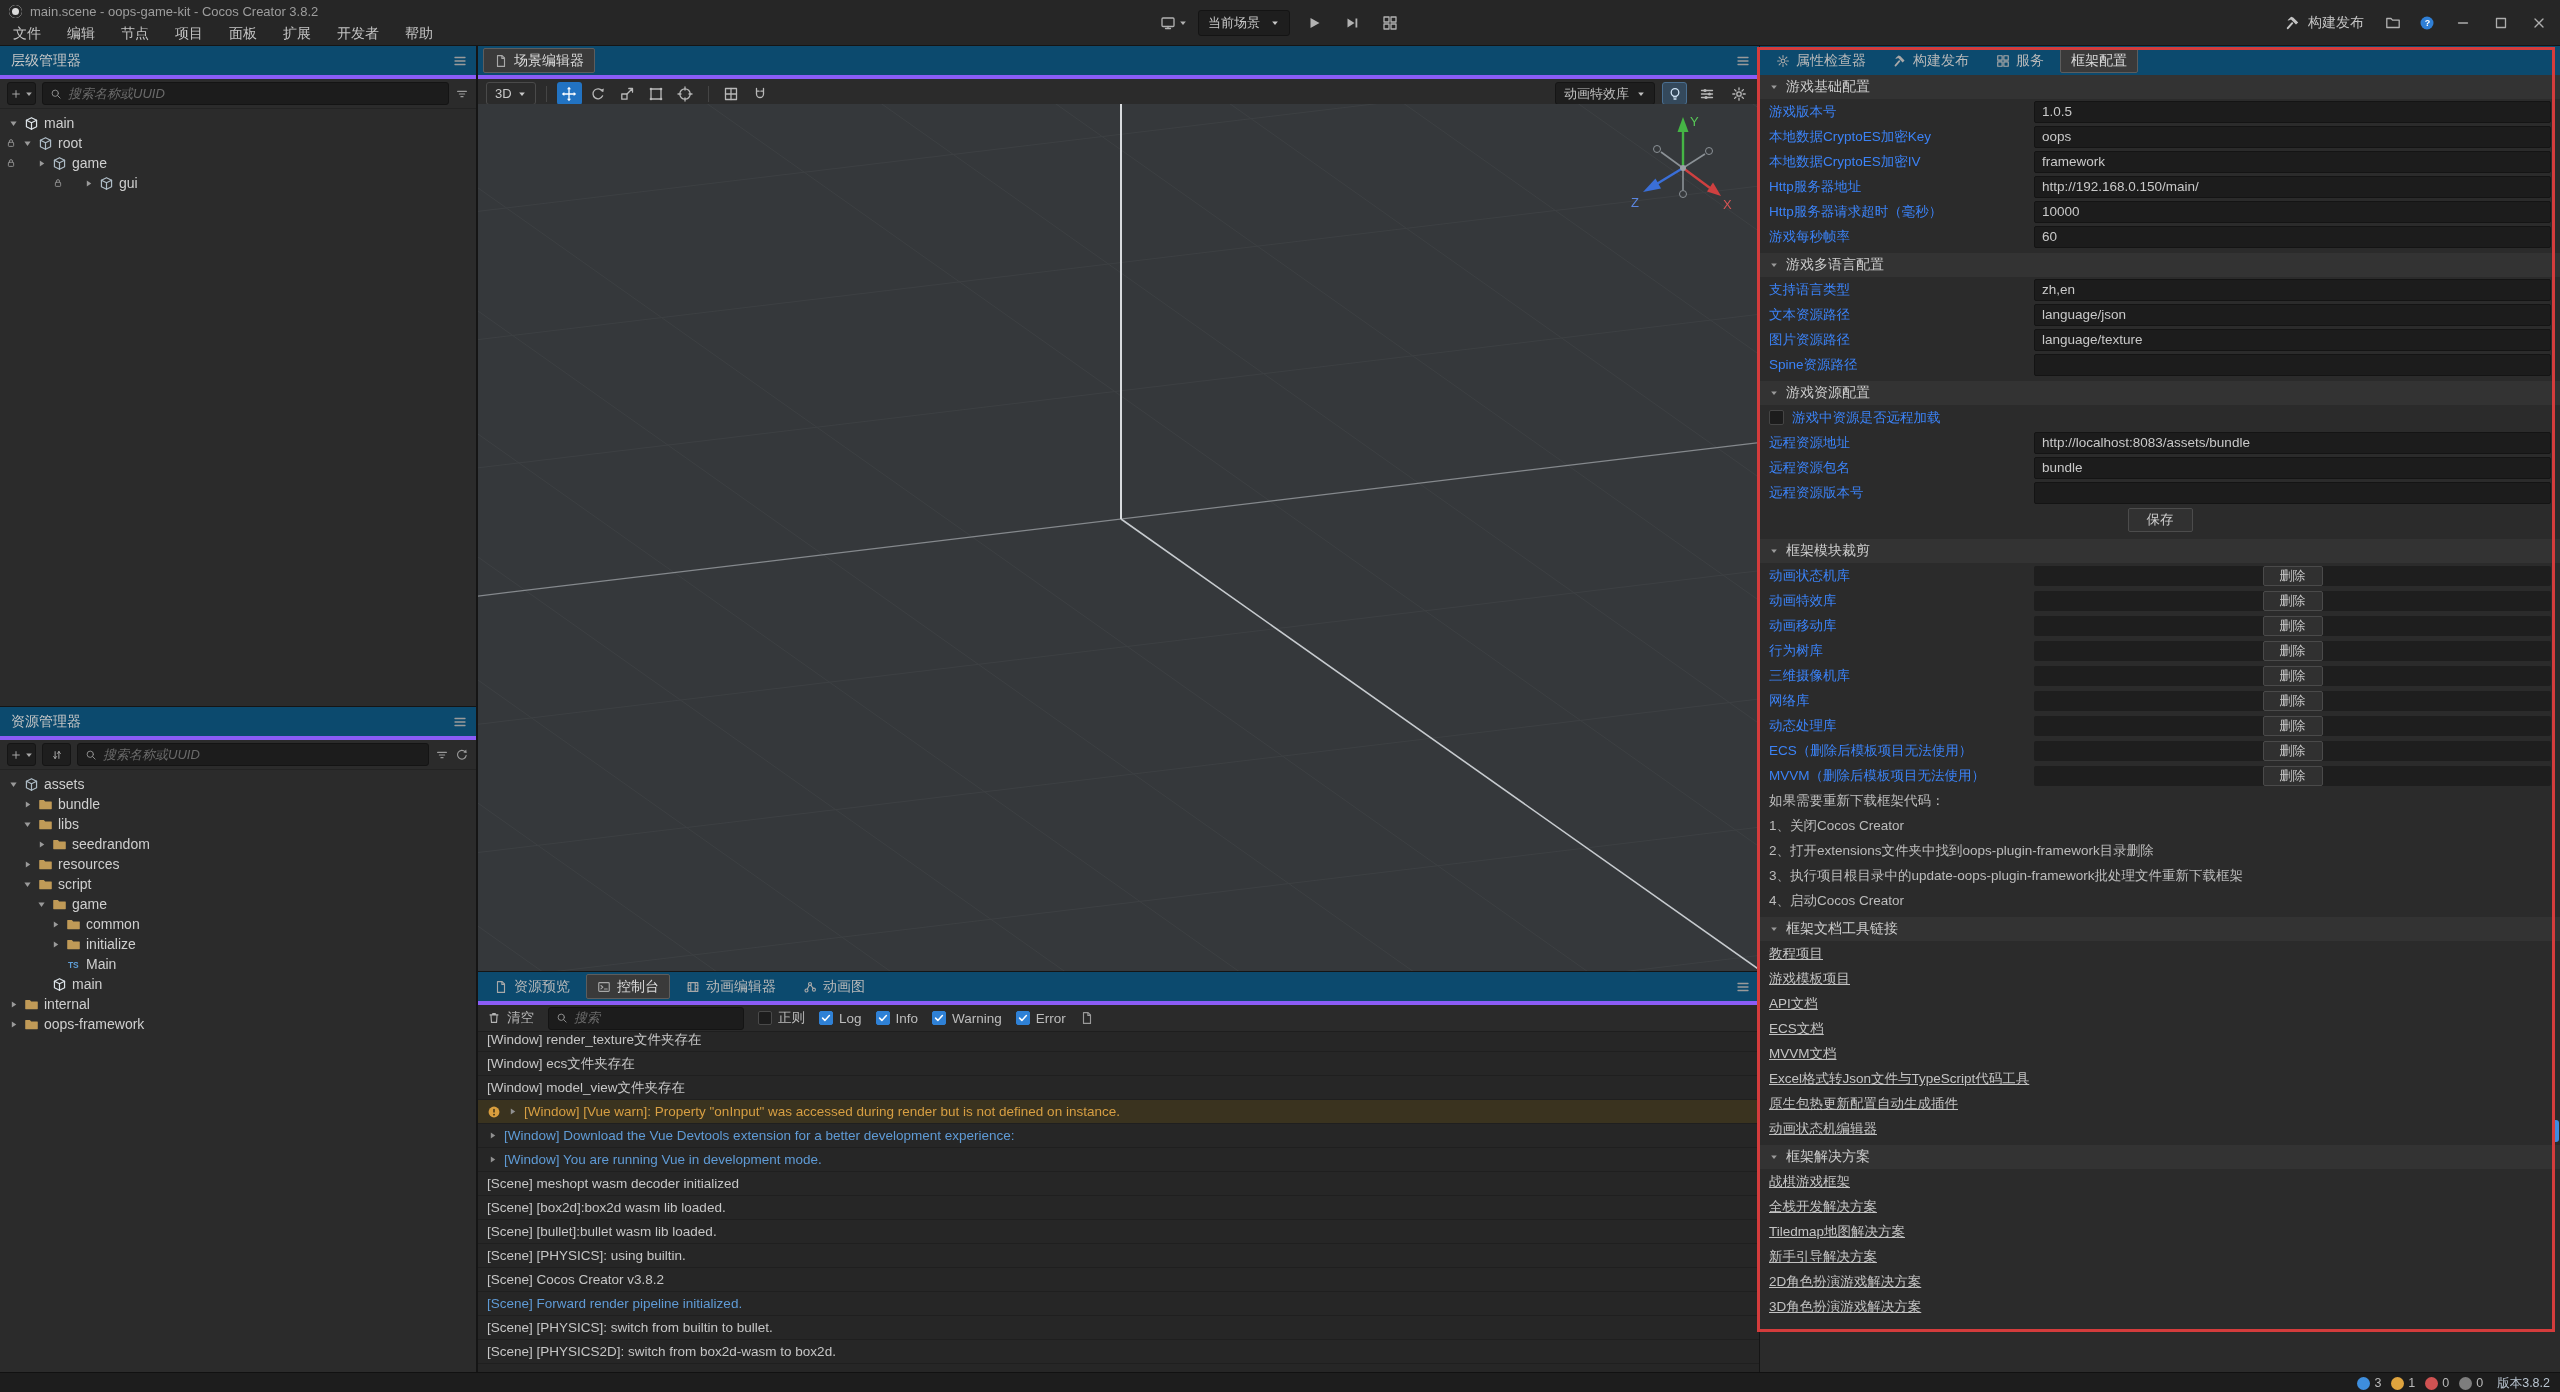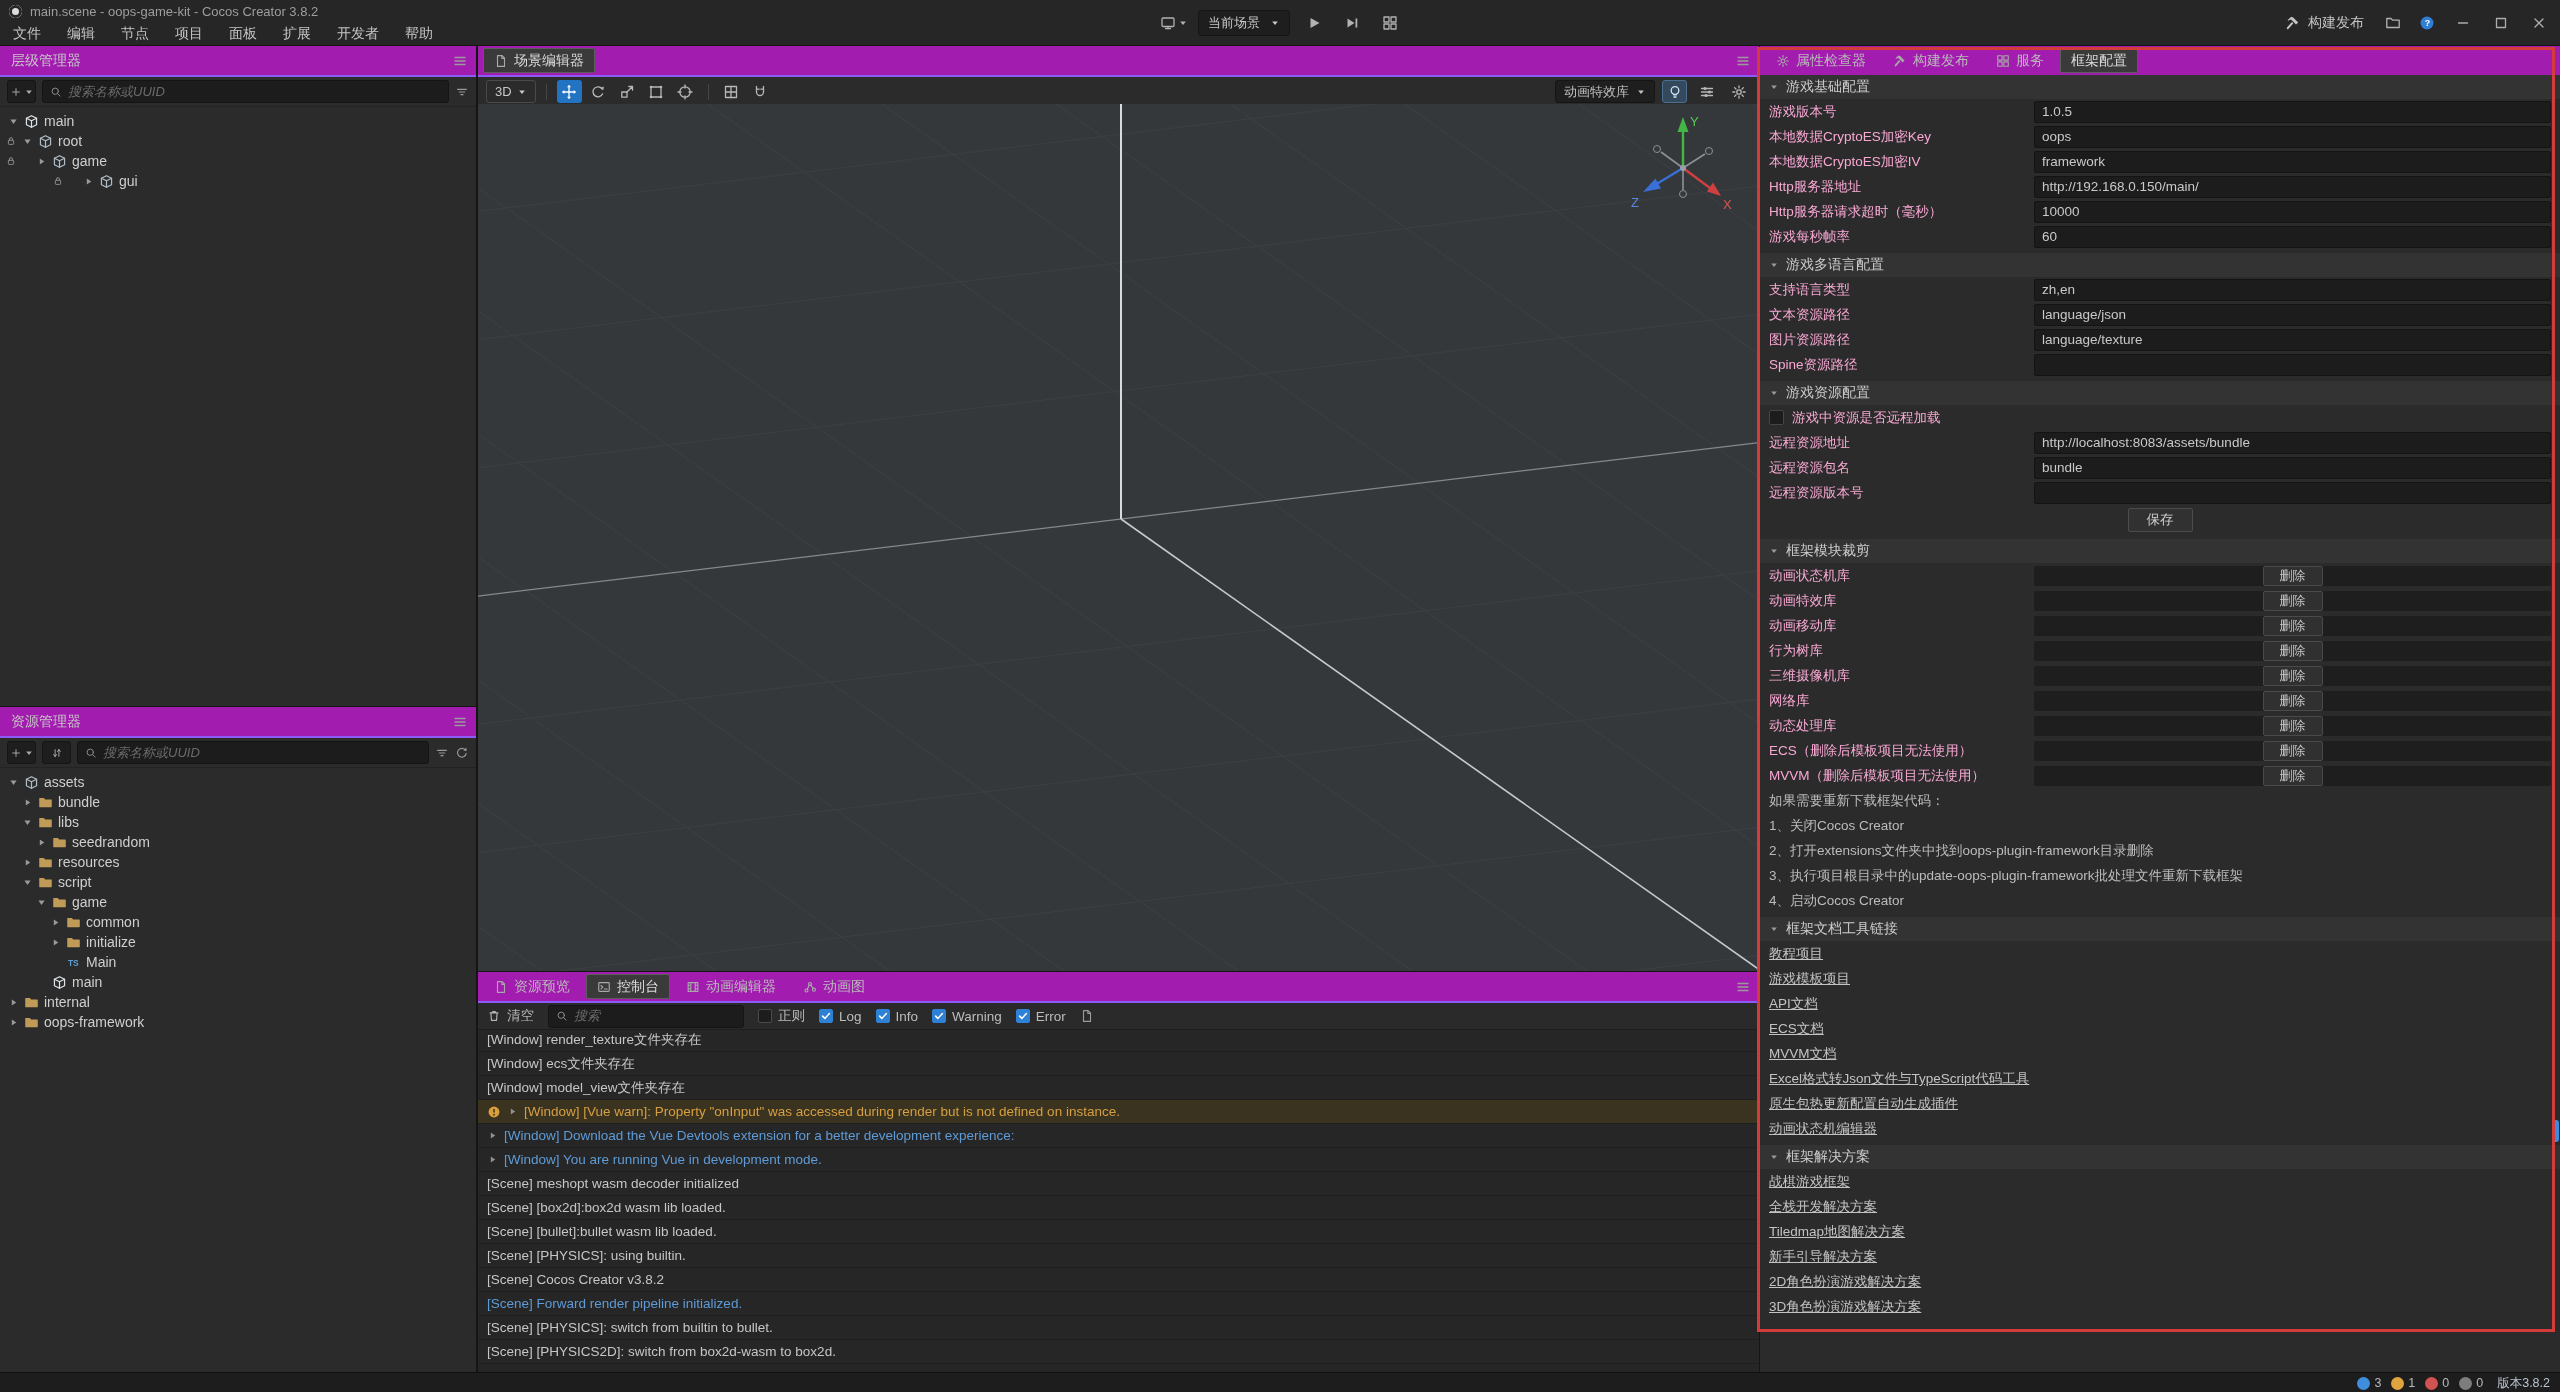--- a/index.html
+++ b/index.html
@@ -20,21 +20,21 @@
   .center-controls{position:absolute;left:1160px;top:9px;height:28px;display:flex;align-items:center;gap:10px}
   .ctrl-icon{width:28px;height:26px;display:flex;align-items:center;justify-content:center;color:#b2b2b2;gap:2px}
   .scene-select{display:flex;align-items:center;gap:10px;height:24px;padding:0 9px;background:#1e1e1e;border:1px solid #141414;border-radius:3px;font-size:13px;color:#c8c8c8}
   .header-right{position:absolute;right:0;top:0;height:46px;display:flex;align-items:center;padding-right:4px;gap:4px}
   .build-btn{display:flex;align-items:center;gap:7px;color:#c4c4c4;padding:0 10px;font-size:14px}
   .hdr-ic{width:30px;height:28px;display:flex;align-items:center;justify-content:center;color:#b2b2b2}
   .win-btn{width:34px;height:32px;display:flex;align-items:center;justify-content:center;color:#adadad}
 
   
   .panel{position:absolute;background:#2b2b2b;box-sizing:border-box}
-  .tabbar{height:29px;background:#a21caf;border-bottom:2px solid #8b5cf6;display:flex;align-items:center;position:relative}
+  .tabbar{height:29px;background:#0c4a6e;border-bottom:4px solid #8b5cf6;display:flex;align-items:center;position:relative}
   .panel-title{padding:0 11px;font-size:14px;color:#c6c6c6}
   .menu-btn{position:absolute;right:8px;width:16px;height:16px;color:#9a9a9a}
   .tab{height:23px;display:flex;align-items:center;gap:6px;padding:0 10px;margin-left:5px;font-size:14px;color:#b9b9b9;border:1px solid transparent;border-radius:2px}
   .tab .i14{color:#a8a8a8}
   .tab.active{background:#3a3a3a;border-color:#5d5d5d;color:#dadada}
   .searchbar{height:29px;display:flex;align-items:center;gap:6px;padding:0 7px;border-bottom:1px solid #232323}
   .sq-btn{height:21px;min-width:27px;display:flex;align-items:center;justify-content:center;background:#1e1e1e;border:1px solid #151515;border-radius:3px;color:#a8a8a8;gap:2px}
   .search-input{flex:1;height:21px;background:#1c1c1c;border:1px solid #141414;border-radius:3px;display:flex;align-items:center;gap:6px;padding:0 7px;color:#8e8e8e;overflow:hidden}
   .search-input .ph{font-style:italic;color:#6b6b6b;font-size:13px;white-space:nowrap}
 
@@ -78,21 +78,21 @@
   #hierarchy-panel{left:0;top:46px;width:477px;height:661px;border-right:1px solid #151515;border-bottom:1px solid #151515}
   #assets-panel{left:0;top:707px;width:477px;height:665px;border-right:1px solid #151515}
 
   
   #inspector-panel{left:1760px;top:46px;width:800px;height:1326px}
   .insp-body{position:absolute;top:29px;left:0;right:0;bottom:0;overflow:hidden}
   .section-h{height:24px;background:#333333;display:flex;align-items:center;gap:7px;padding:0 9px;color:#cdcdcd;margin-top:4px;font-size:14px}
   .insp-body > .section-h:first-child{margin-top:0}
   .sec-caret{width:10px;height:10px;color:#9a9a9a;display:inline-flex}
   .f-row{height:25px;display:flex;align-items:center;padding-left:9px}
-  .f-label{width:265px;flex:none;font-size:13.5px;color:#f9a8d4;white-space:nowrap;overflow:hidden}
+  .f-label{width:265px;flex:none;font-size:13.5px;color:#3b82f6;white-space:nowrap;overflow:hidden}
   .f-input{flex:1;margin-right:9px;height:20px;background:#1c1c1c;border:1px solid #141414;border-radius:2px;padding:0 7px;font-size:13.5px;color:#c9c9c9;line-height:20px;white-space:nowrap;overflow:hidden}
   .chk{width:15px;height:15px;border-radius:2px;background:#1c1c1c;border:1px solid #454545;box-sizing:border-box;margin-right:8px;flex:none}
   .mod-bar{flex:1;margin-right:9px;height:20px;background:#1e1e1e;border-radius:2px;display:flex;align-items:center;justify-content:center}
   .del-btn{padding:0 16px;height:18px;line-height:18px;background:#303030;border:1px solid #4a4a4a;border-radius:2px;font-size:13px;color:#c6c6c6}
   .note-row{height:25px;line-height:25px;padding-left:9px;font-size:13.5px;color:#bcbcbc;white-space:nowrap;overflow:hidden}
   .link-row{height:25px;line-height:25px;padding-left:9px;font-size:13.5px;color:#c3c3c3;text-decoration:underline;width:max-content}
   .save-row{height:30px;display:flex;align-items:center;justify-content:center}
   .save-btn{padding:2px 18px;background:#313131;border:1px solid #4c4c4c;border-radius:2px;color:#cfcfcf;font-size:13.5px}
   .insp-scrollthumb{position:absolute;right:1px;top:1074px;width:7px;height:22px;background:#3f8cdf;border-radius:3px;z-index:6}
 

